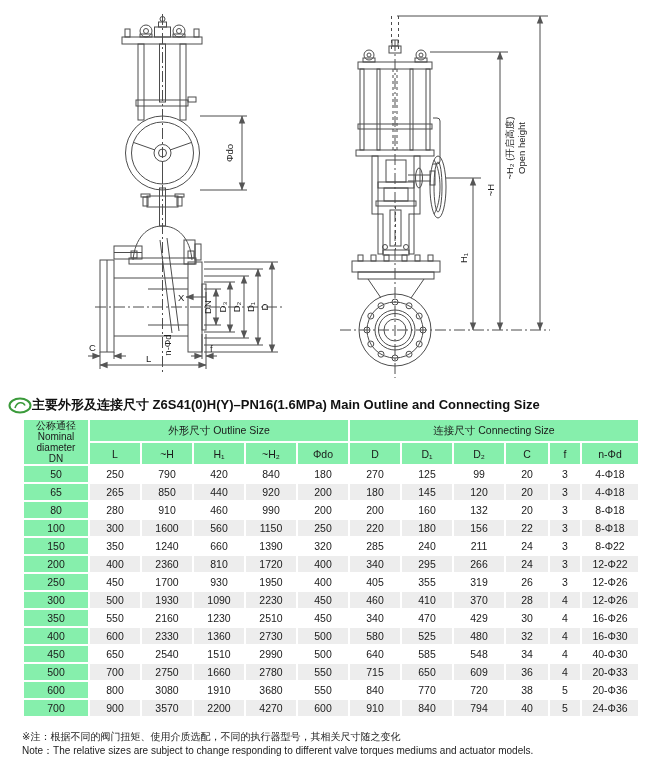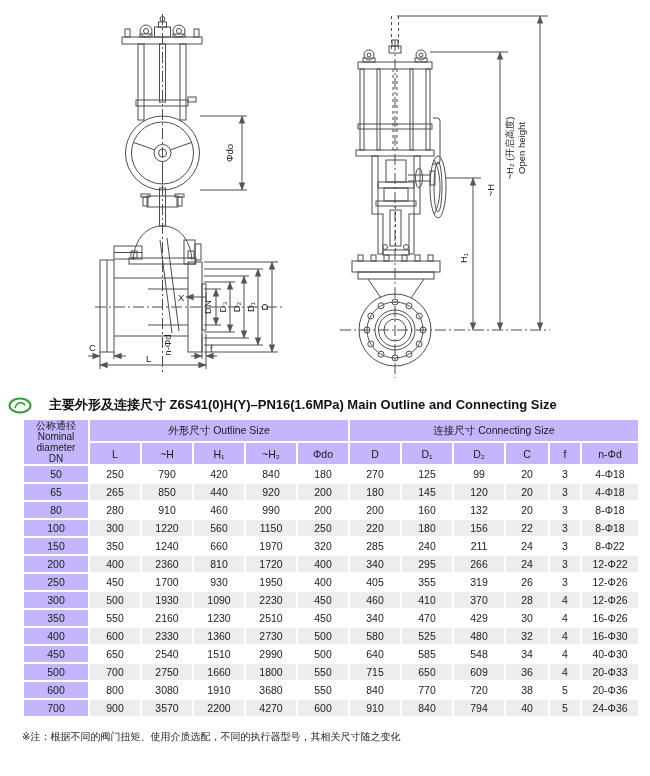--- a/index.html
+++ b/index.html
@@ -12,29 +12,29 @@
   svg.drawing g.view path, svg.drawing g.view ellipse{stroke:#4d4d4d;stroke-width:1;fill:none;}
   svg.drawing .thin{stroke:#7a7a7a;stroke-width:.6;}
   svg.drawing .dim{stroke:#666;stroke-width:.8;}
   svg.drawing .cl{stroke:#999;stroke-width:.7;stroke-dasharray:11 3 2 3;}
   svg.drawing .dash{stroke-dasharray:3 3;}
   svg.drawing .thr{fill:url(#thr);}
   svg.drawing .hatch{fill:url(#hat);}
   svg.drawing text{fill:#222;stroke:none;font-size:9.5px;font-family:"Liberation Sans","DejaVu Sans",sans-serif;}
 
   
-  .title-row{display:flex;align-items:center;gap:17px;margin:6px 0 4px 8px;}
+  .title-row{display:flex;align-items:center;gap:0;margin:6px 0 4px 8px;}
   .title-row h1{font-size:13px;font-weight:bold;margin:0;color:#111;}
 
   
   table.dims{border-collapse:collapse;table-layout:fixed;width:616px;margin:4px 0 0 22px;
              font-size:10.5px;}
   table.dims th, table.dims td{border:2px solid #fff;text-align:center;padding:0;height:16px;
              font-weight:normal;color:#1a1a1a;}
-  table.dims th.g, table.dims td.dn{background:#c4b5fd;}
+  table.dims th.g, table.dims td.dn{background:#86efac;}
   table.dims th.dnh{white-space:pre-line;line-height:11px;font-size:10px;height:44px;}
   table.dims thead th{height:20px;}
   table.dims tbody tr:nth-child(even) td:not(.dn){background:#ededed;}
   table.dims tbody tr:nth-child(odd) td:not(.dn){background:#ffffff;}
 
   
   .notes{margin:12px 0 2px 22px;font-size:10px;line-height:1.4;color:#222;}
 </style>
 </head>
 <body>
@@ -369,37 +369,37 @@
           <td>200</td>
           <td>160</td>
           <td>132</td>
           <td>20</td>
           <td>3</td>
           <td>8-Φ18</td>
         </tr>
         <tr>
           <td class="dn">100</td>
           <td>300</td>
-          <td>1220</td>
+          <td>1600</td>
           <td>560</td>
           <td>1150</td>
           <td>250</td>
           <td>220</td>
           <td>180</td>
           <td>156</td>
           <td>22</td>
           <td>3</td>
           <td>8-Φ18</td>
         </tr>
         <tr>
           <td class="dn">150</td>
           <td>350</td>
           <td>1240</td>
           <td>660</td>
-          <td>1970</td>
+          <td>1390</td>
           <td>320</td>
           <td>285</td>
           <td>240</td>
           <td>211</td>
           <td>24</td>
           <td>3</td>
           <td>8-Φ22</td>
         </tr>
         <tr>
           <td class="dn">200</td>
@@ -483,21 +483,21 @@
           <td>548</td>
           <td>34</td>
           <td>4</td>
           <td>40-Φ30</td>
         </tr>
         <tr>
           <td class="dn">500</td>
           <td>700</td>
           <td>2750</td>
           <td>1660</td>
-          <td>1800</td>
+          <td>2780</td>
           <td>550</td>
           <td>715</td>
           <td>650</td>
           <td>609</td>
           <td>36</td>
           <td>4</td>
           <td>20-Φ33</td>
         </tr>
         <tr>
           <td class="dn">600</td>
@@ -525,15 +525,16 @@
           <td>794</td>
           <td>40</td>
           <td>5</td>
           <td>24-Φ36</td>
         </tr>
       </tbody>
   </table>
 
   <div class="notes">
     <div>※注：根据不同的阀门扭矩、使用介质选配，不同的执行器型号，其相关尺寸随之变化</div>
+    <div>Note：The relative sizes are subject to change responding to different valve torques  mediums and actuator models.</div>
   </div>
 
 </div>
 
 </body></html>

